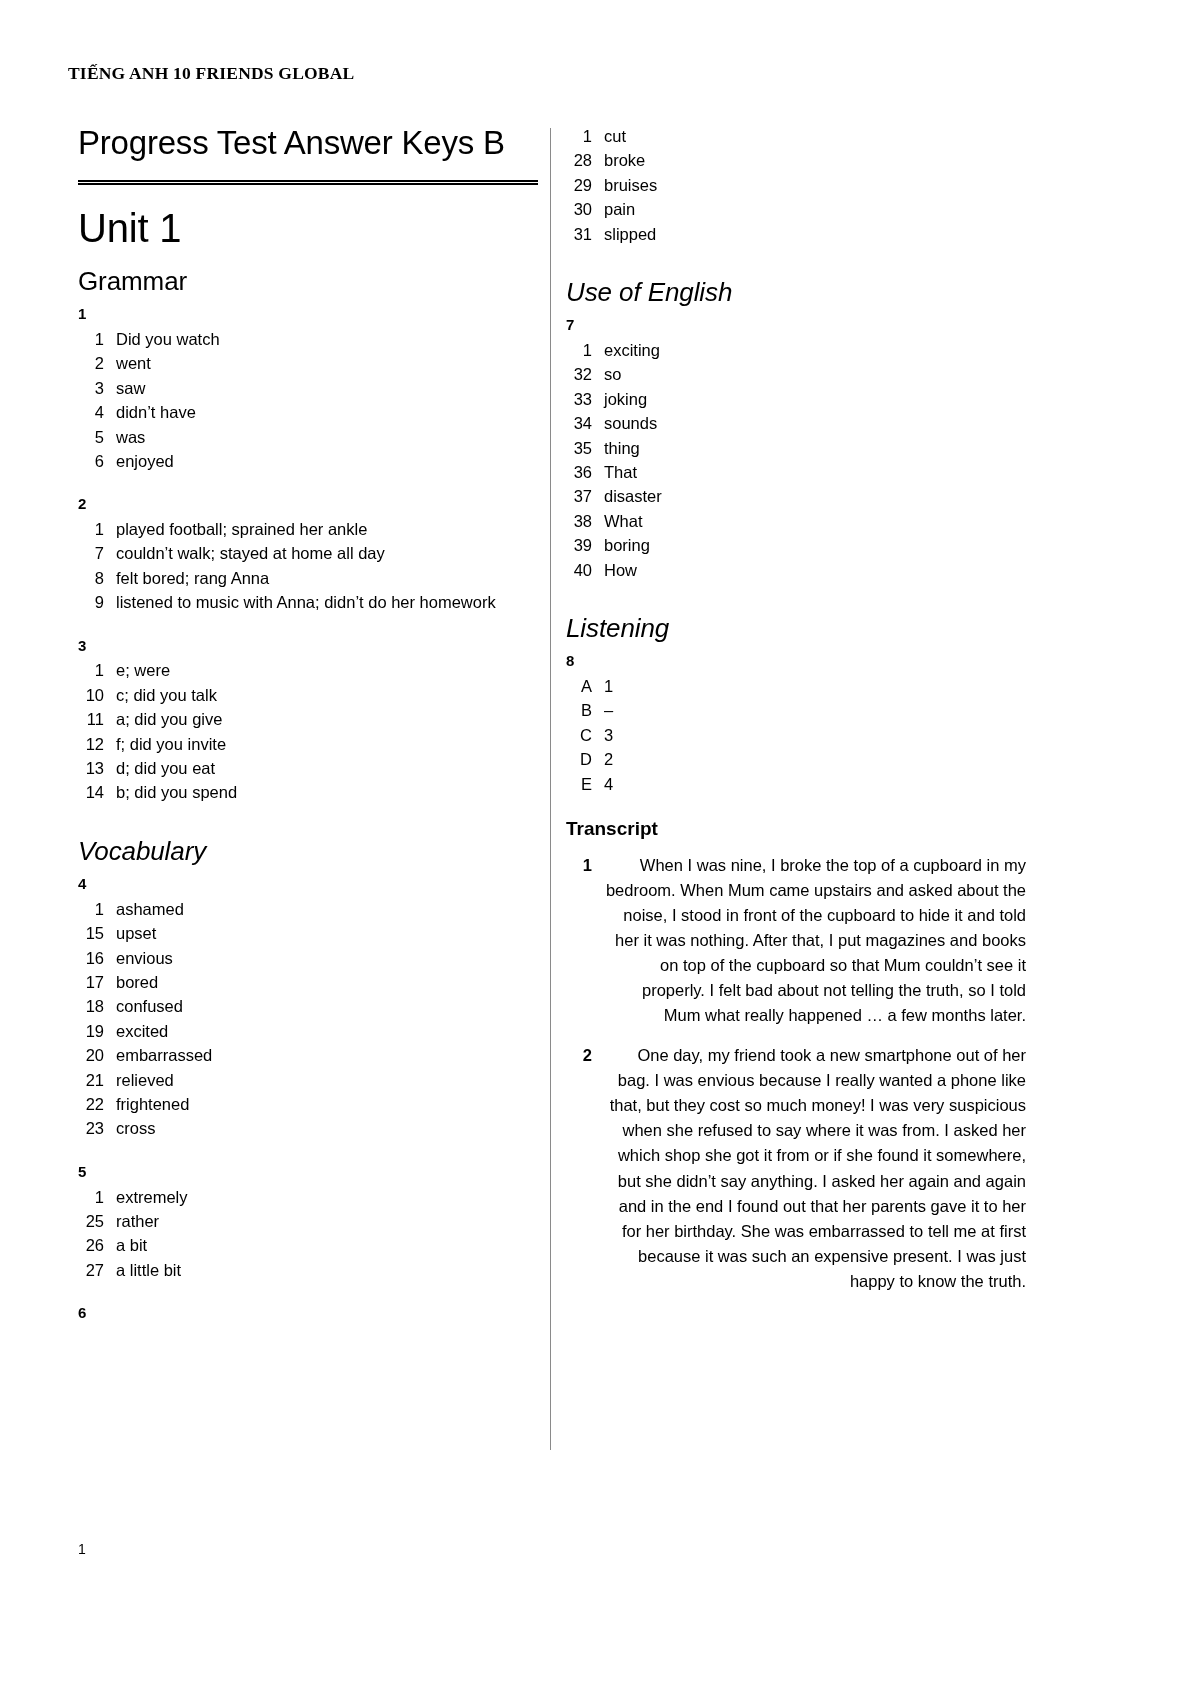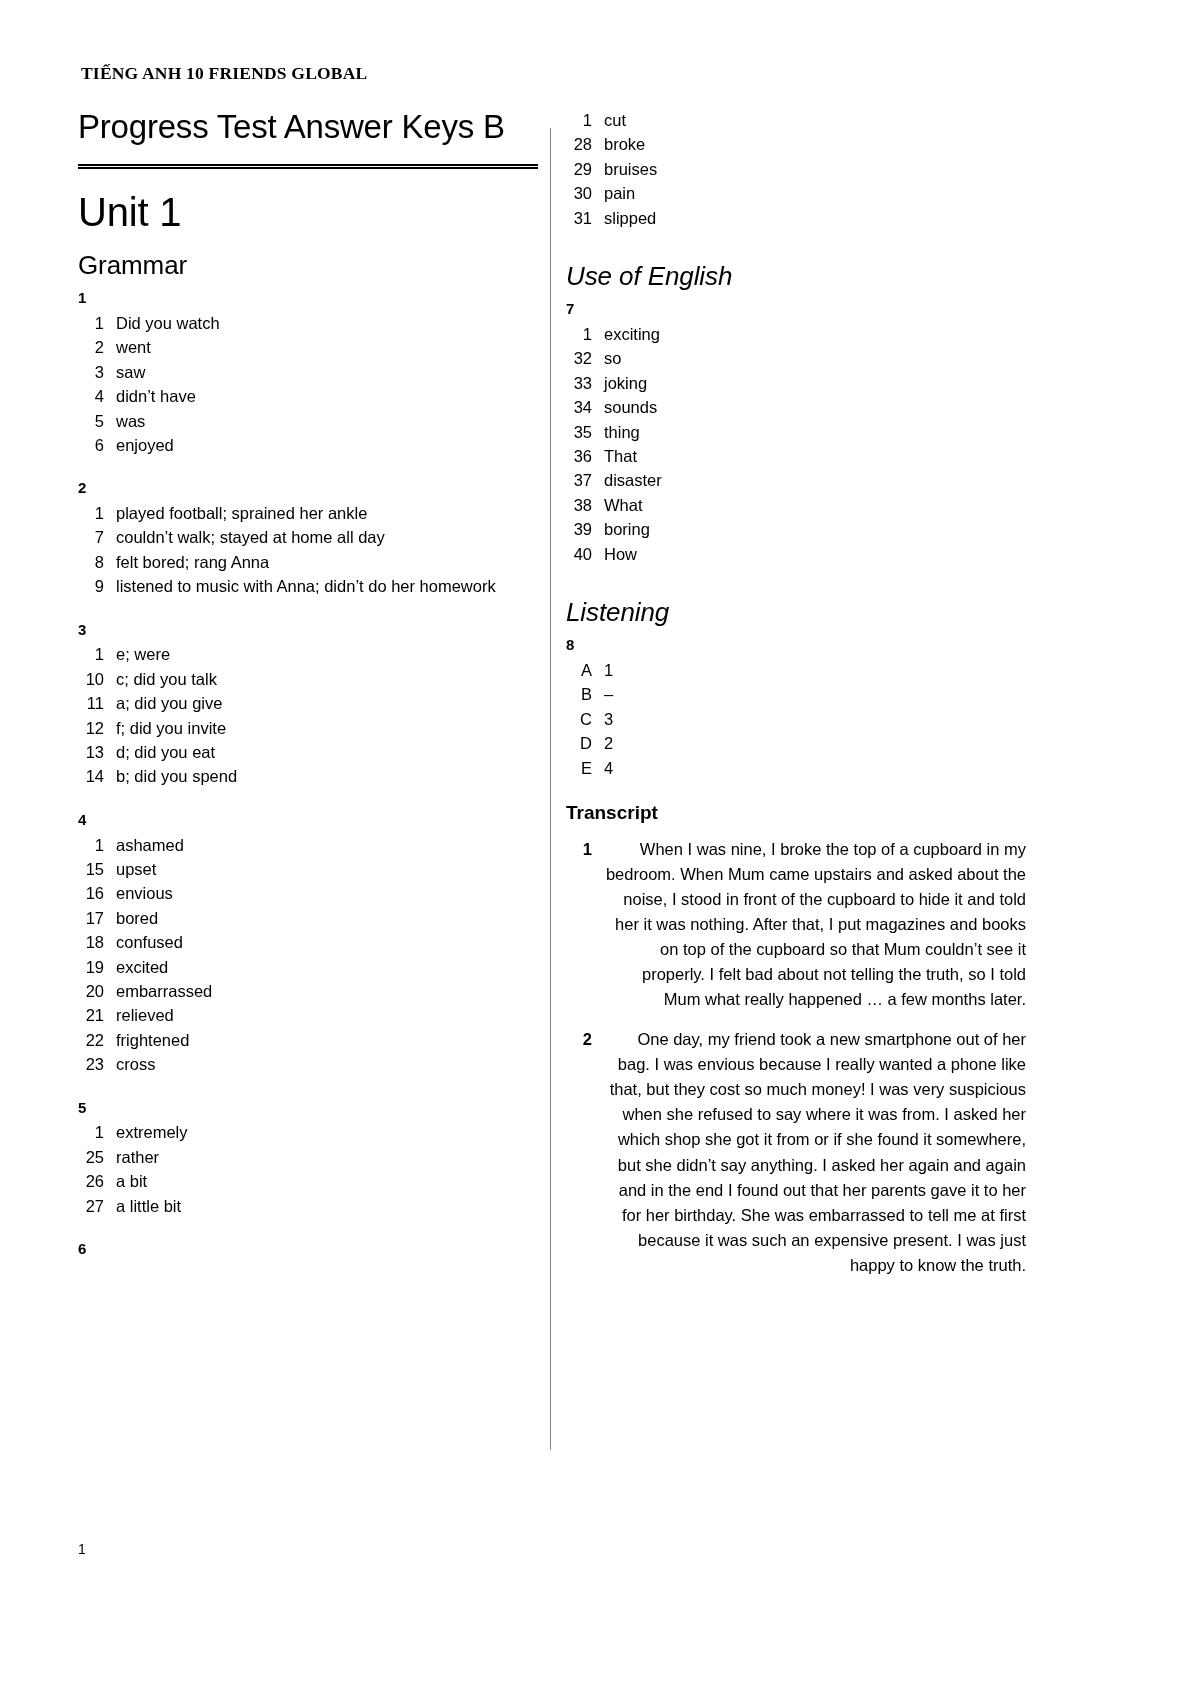--- a/index.html
+++ b/index.html
@@ -18,33 +18,33 @@
     width: 1200px;
     height: 1698px;
     background: #ffffff;
     box-sizing: border-box;
     overflow: hidden;
   }
 
   
   .running-head {
     position: absolute;
-    left: 81px;
+    left: 68px;
     top: 63px;
     font-family: "Liberation Serif", serif;
     font-weight: bold;
     font-size: 17.5px;
     letter-spacing: 0.2px;
     white-space: nowrap;
   }
 
   
   .col {
     position: absolute;
-    top: 108px;
+    top: 124px;
   }
   .col-left  { left: 78px;  width: 460px; }
   .col-right { left: 566px; width: 460px; }
 
   .col-divider {
     position: absolute;
     left: 550px;
     top: 128px;
     width: 1px;
     height: 1322px;
@@ -233,20 +233,21 @@
           </div>
           <div class="answer-row">
             <span class="answer-marker">13</span>
             <span class="answer-text">d; did you eat</span>
           </div>
           <div class="answer-row">
             <span class="answer-marker">14</span>
             <span class="answer-text">b; did you spend</span>
           </div>
         </div>
+        <h3 class="section-title spaced">Vocabulary</h3>
         <div class="exercise">
           <div class="exercise-number">4</div>
           <div class="answer-row">
             <span class="answer-marker">1</span>
             <span class="answer-text">ashamed</span>
           </div>
           <div class="answer-row">
             <span class="answer-marker">15</span>
             <span class="answer-text">upset</span>
           </div>

